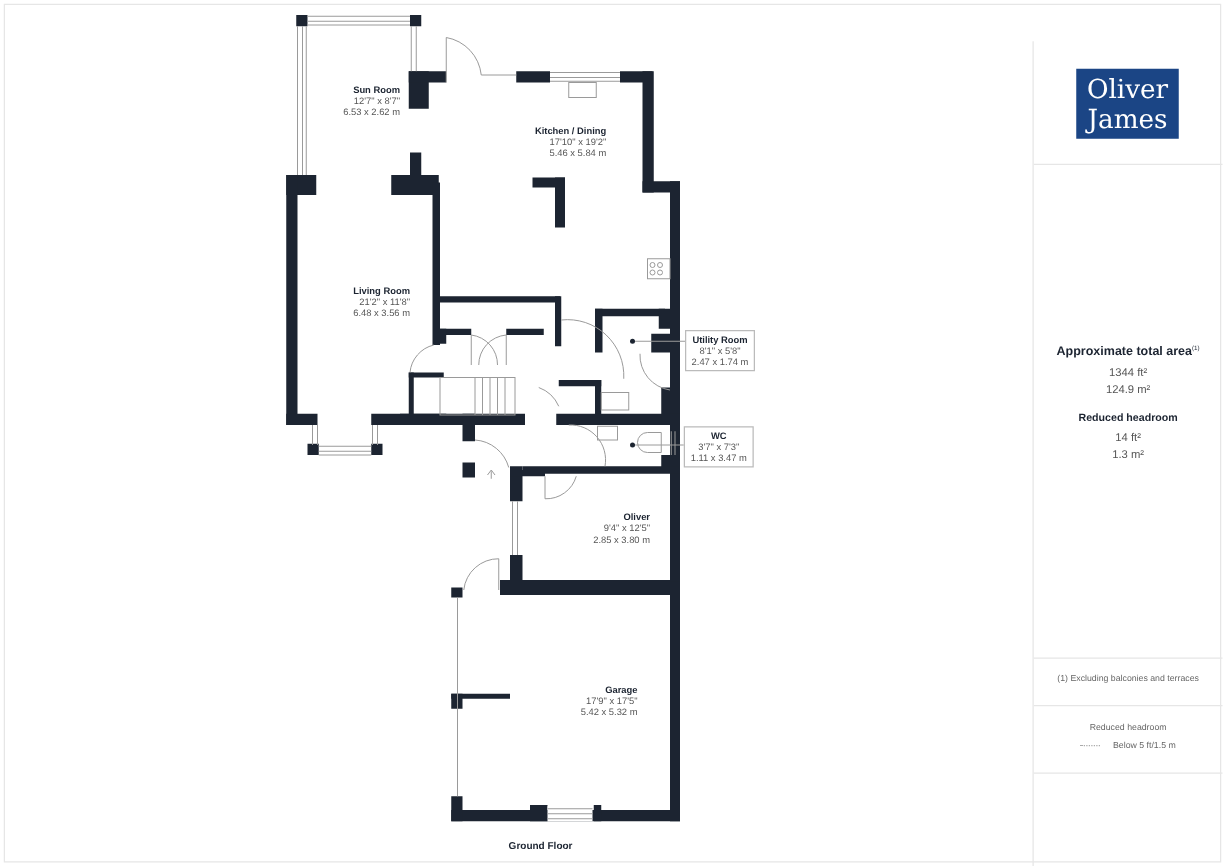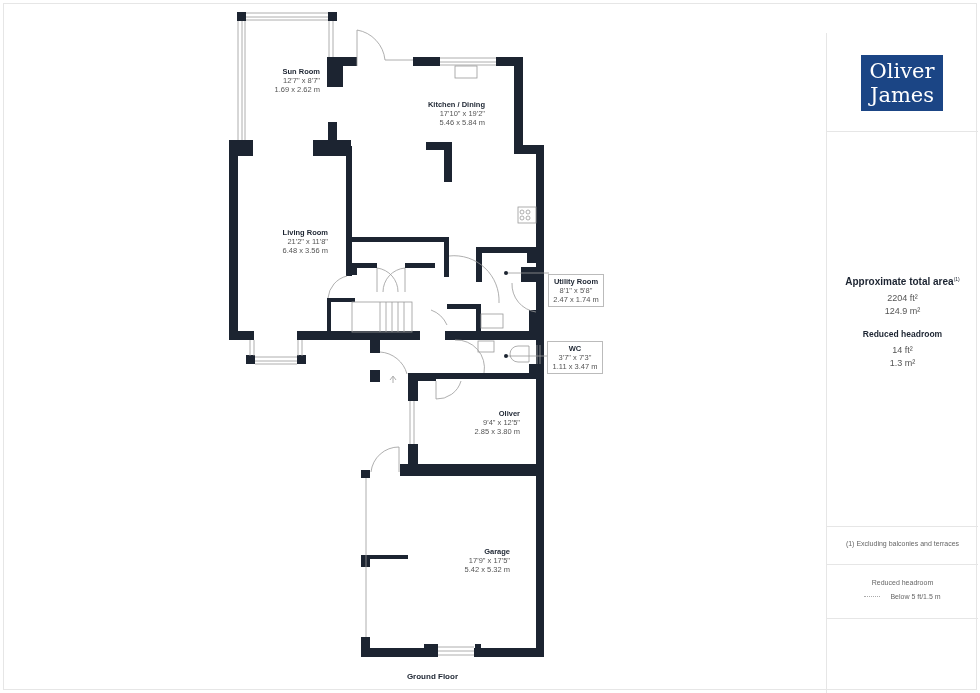--- a/index.html
+++ b/index.html
@@ -193,33 +193,33 @@
     </g>
     <g fill="#1c2431">
       <circle cx="506" cy="273" r="2"></circle>
       <circle cx="506" cy="356" r="2"></circle>
     </g>
   </svg>
 
   <div class="room-label" style="left:250px;top:67px;width:70px;">
     <div class="nm">Sun Room</div>
     <div>12'7" x 8'7"</div>
-    <div>1.69 x 2.62 m</div>
+    <div>6.53 x 2.62 m</div>
   </div>
   <div class="room-label" style="left:400px;top:100px;width:85px;">
     <div class="nm">Kitchen / Dining</div>
     <div>17'10" x 19'2"</div>
     <div>5.46 x 5.84 m</div>
   </div>
   <div class="room-label" style="left:256px;top:228px;width:72px;">
     <div class="nm">Living Room</div>
     <div>21'2" x 11'8"</div>
     <div>6.48 x 3.56 m</div>
   </div>
-  <div class="callout" style="left:548px;top:274px;width:56px;">
+  <div class="callout" style="left:548px;top:264px;width:56px;">
     <div class="nm">Utility Room</div>
     <div>8'1" x 5'8"</div>
     <div>2.47 x 1.74 m</div>
   </div>
   <div class="callout" style="left:547px;top:341px;width:56px;">
     <div class="nm">WC</div>
     <div>3'7" x 7'3"</div>
     <div>1.11 x 3.47 m</div>
   </div>
   <div class="room-label" style="left:440px;top:409px;width:80px;">
@@ -238,21 +238,21 @@
 
 <div class="sidebar">
   <div class="sb-section logo-sec">
     <div class="logo">
       <div>Oliver</div>
       <div>James</div>
     </div>
   </div>
   <div class="sb-section area-sec">
     <div class="area-title"><span>Approximate total area</span><sup>(1)</sup></div>
-    <div class="area-val">2204 ft²</div>
+    <div class="area-val">1344 ft²</div>
     <div class="area-val" style="margin-top:3px">124.9 m²</div>
     <div class="rh-title">Reduced headroom</div>
     <div class="area-val">14 ft²</div>
     <div class="area-val" style="margin-top:3px">1.3 m²</div>
   </div>
   <div class="sb-section excl-sec">(1) Excluding balconies and terraces</div>
   <div class="sb-section rh2-sec">
     <div>Reduced headroom</div>
     <div class="rh2-line">
       <span class="dots"></span>

